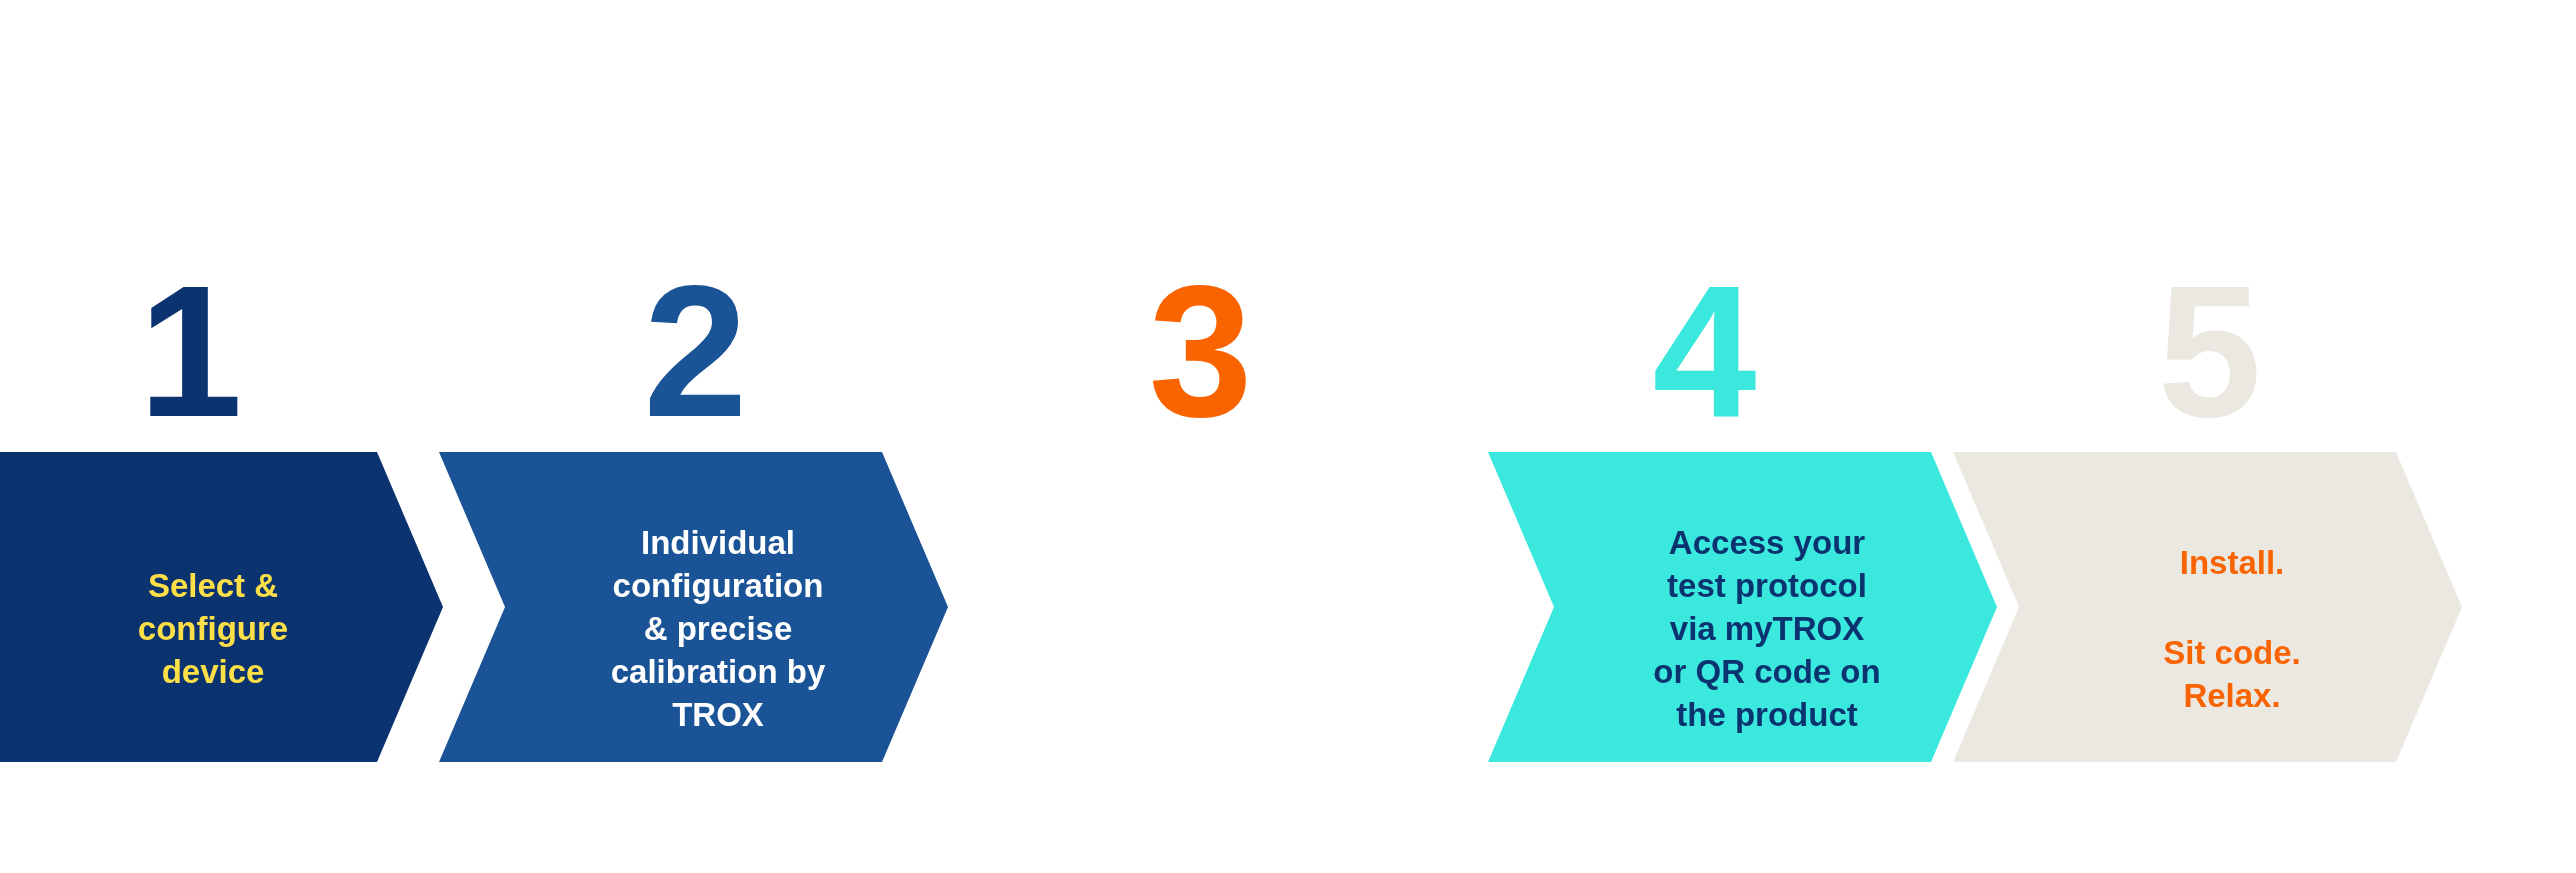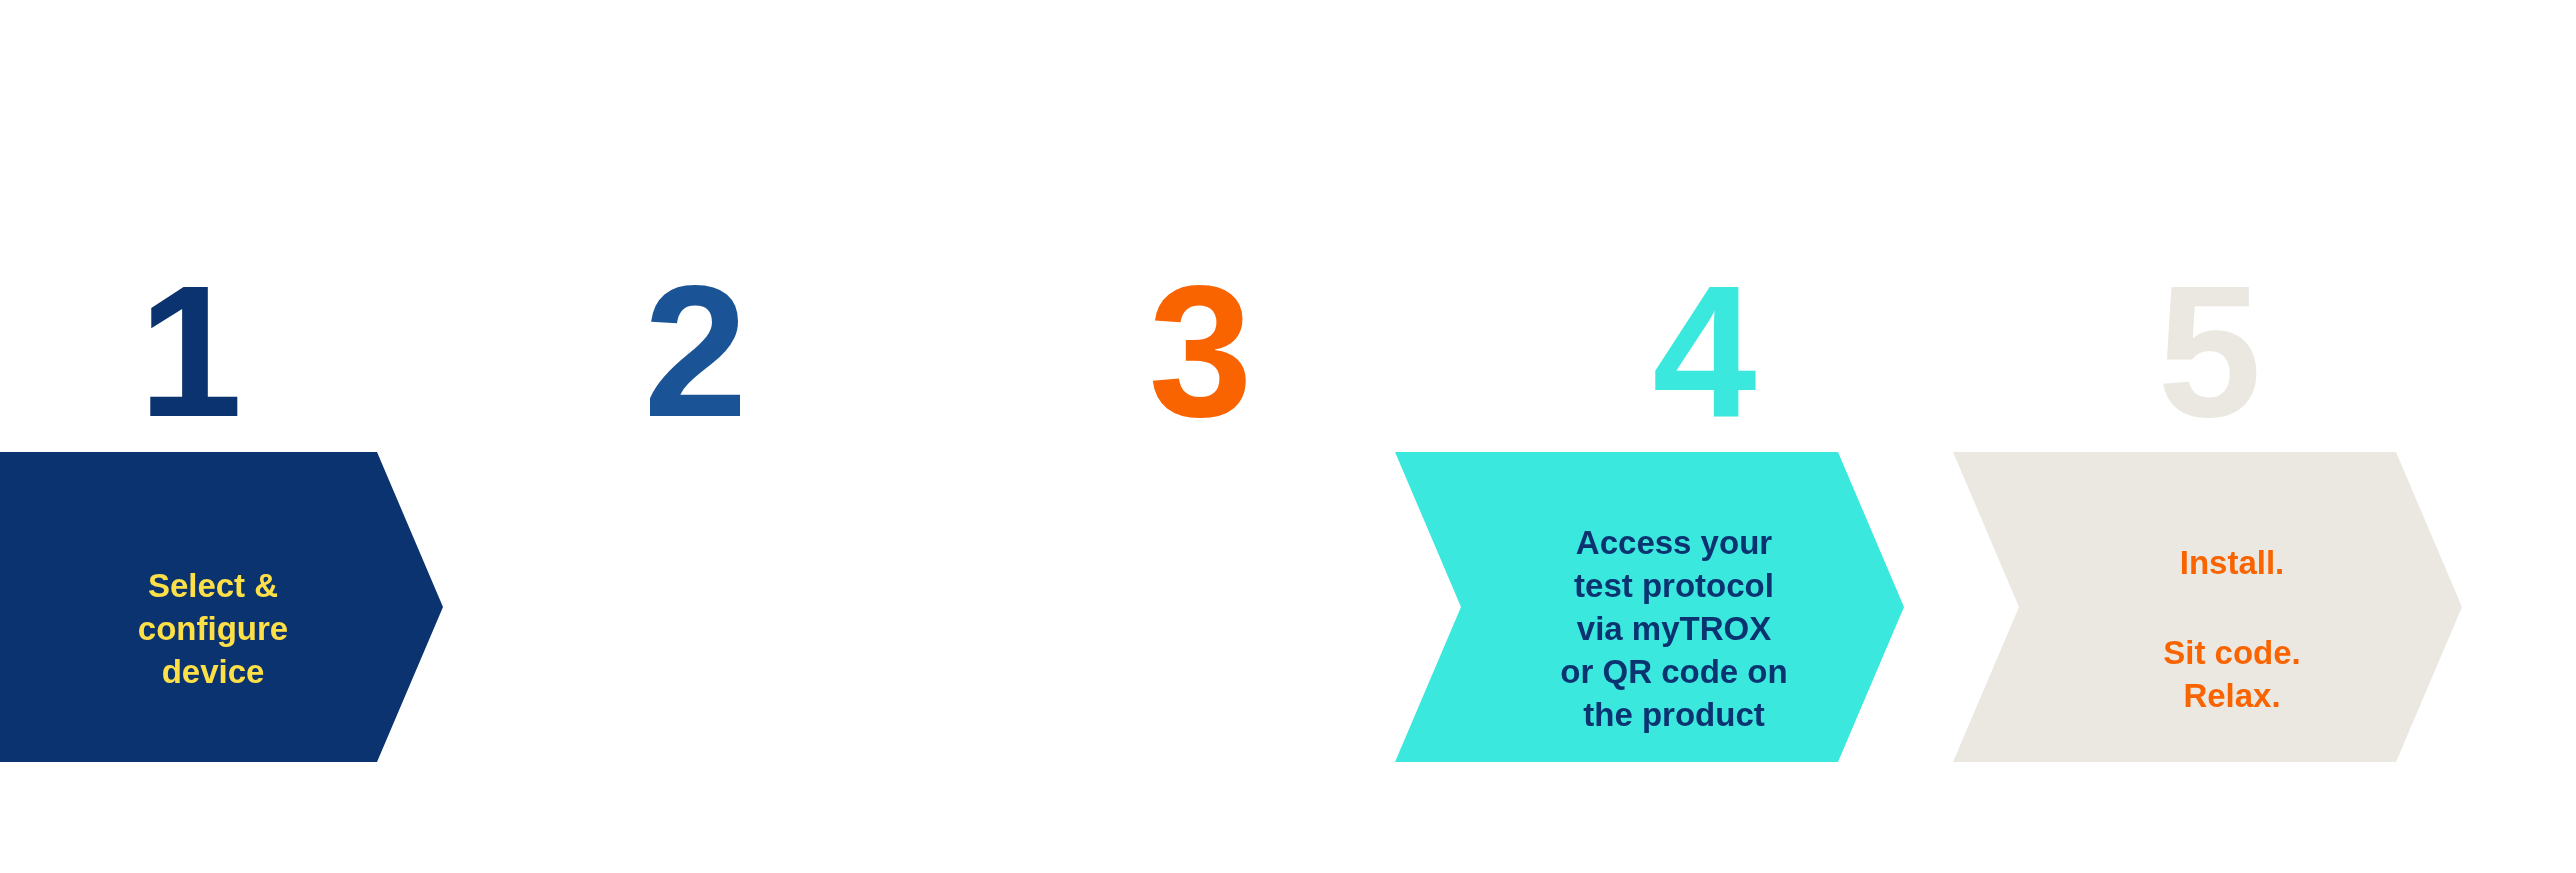--- a/index.html
+++ b/index.html
@@ -88,23 +88,32 @@
   <div class="step-number" style="left: 1953px; color: rgb(234, 232, 225);">5</div>
 
   <div class="chevron" style="left: -66px; background: rgb(10, 51, 112);">
     <div class="chevron-text" style="color: #fde047;">
       <span>Select &amp;
 configure
 device</span>
     </div>
   </div>
 
+  <div class="chevron" style="left: 439px; background: rgb(27, 84, 150);">
+    <div class="chevron-text" style="color: rgb(255, 255, 255);">
+      <span>Individual
+configuration
+&amp; precise
+calibration by
+TROX</span>
+    </div>
+  </div>
 
 
-  <div class="chevron" style="left: 1395px; background: rgb(59, 232, 222);">
+  <div class="chevron" style="left: 1488px; background: rgb(59, 232, 222);">
     <div class="chevron-text" style="color: rgb(10, 51, 112);">
       <span>Access your
 test protocol
 via myTROX
 or QR code on
 the product</span>
     </div>
   </div>
 
   <div class="chevron" style="left: 1953px; background: rgb(234, 232, 225);">

